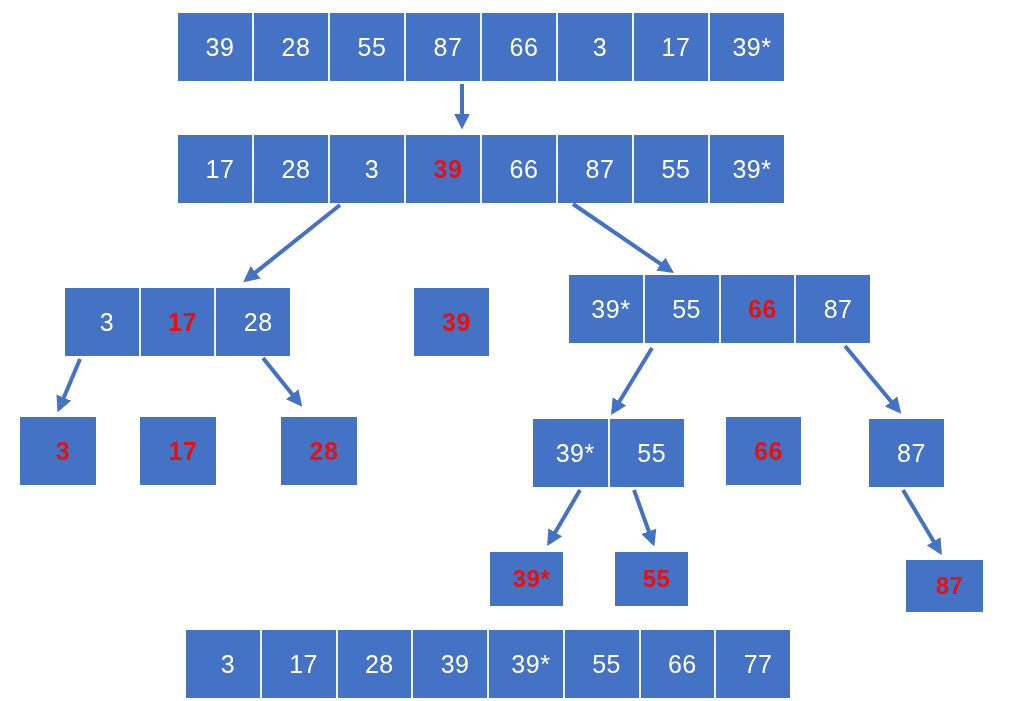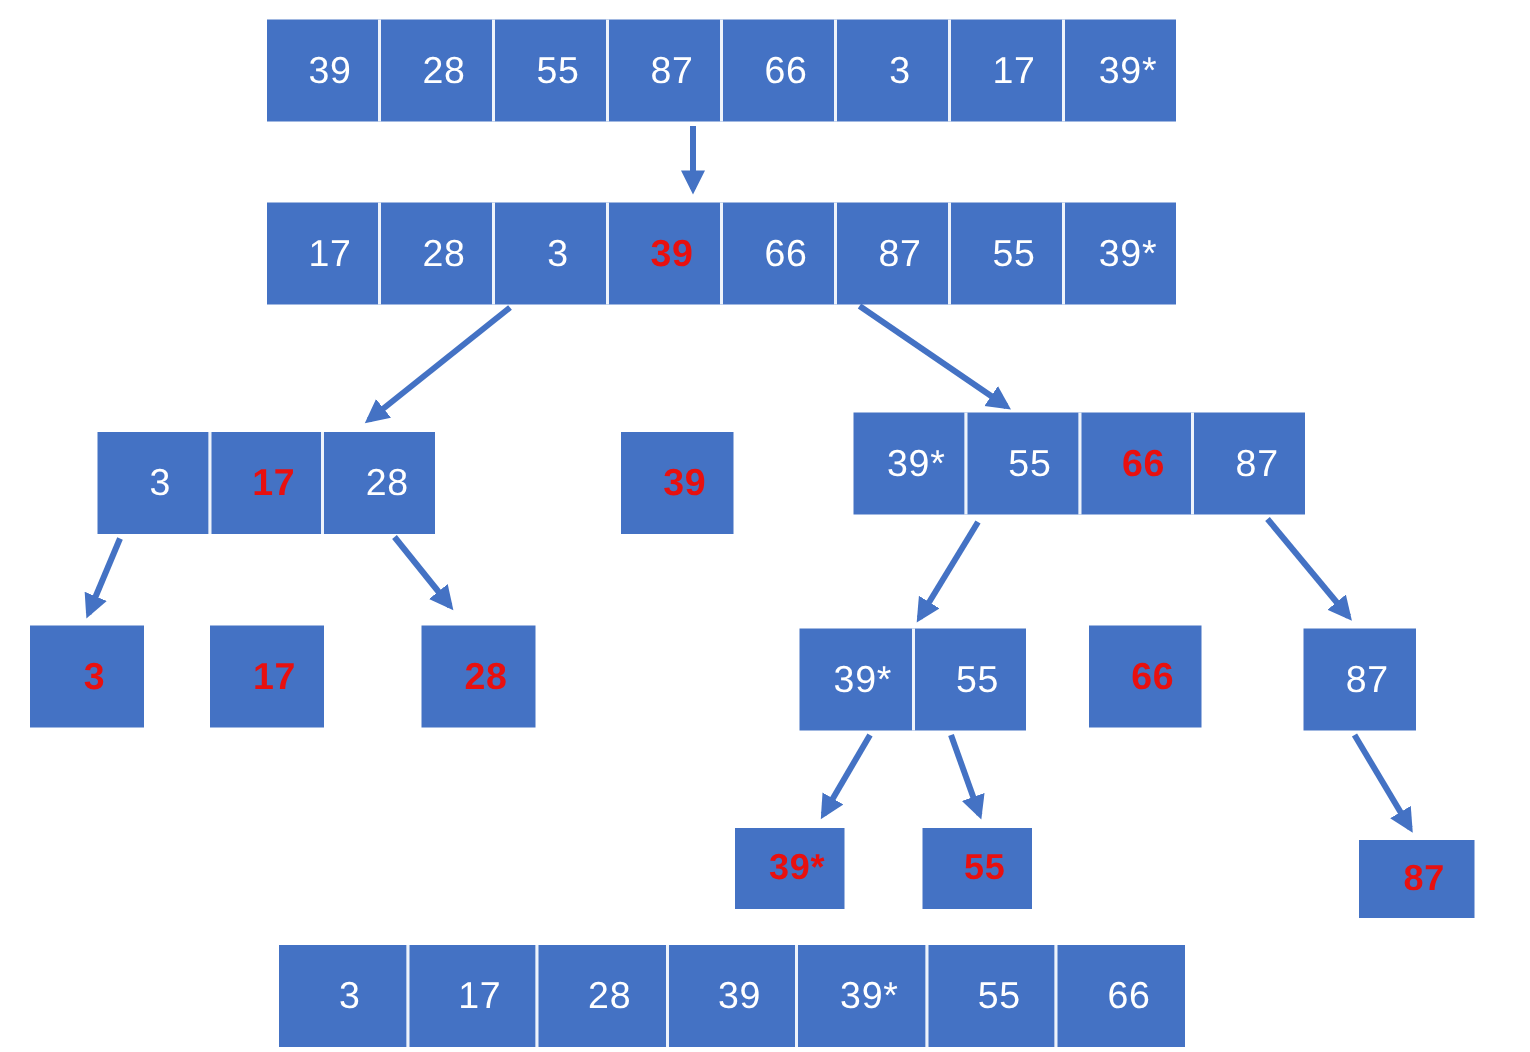--- a/index.html
+++ b/index.html
@@ -125,15 +125,16 @@
     </div>
 
   <div class="group" style="left:186px;top:630px;width:604px;height:68px">
       <div class="cell">3</div>
       <div class="cell">17</div>
       <div class="cell">28</div>
       <div class="cell">39</div>
       <div class="cell">39*</div>
       <div class="cell">55</div>
       <div class="cell">66</div>
+      <div class="cell">77</div>
     </div>
 
 </div>
 
 </body></html>

